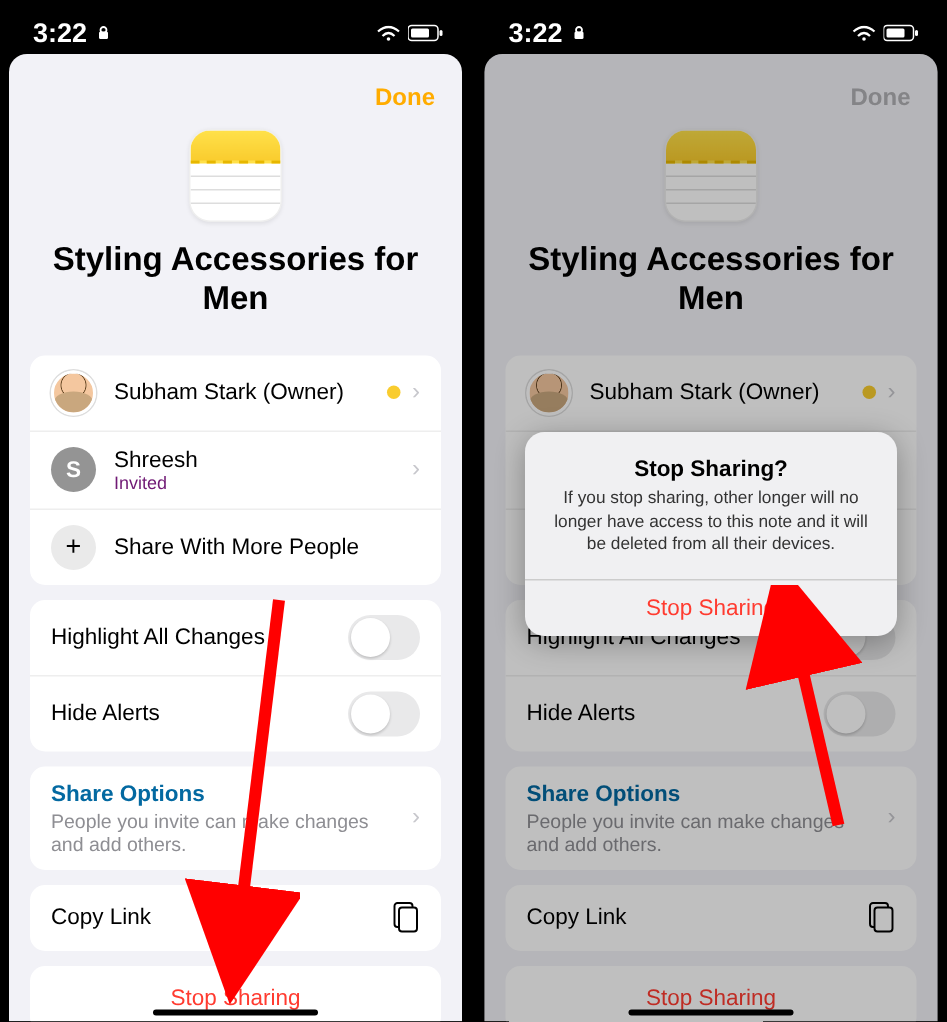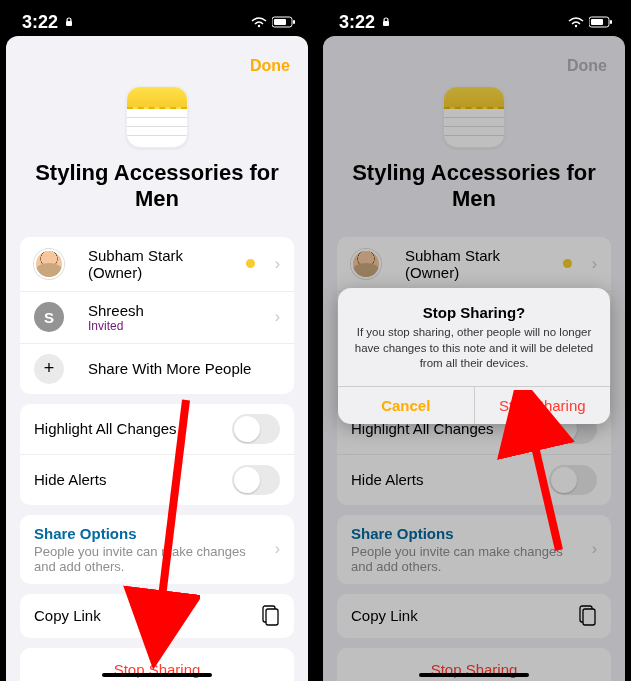--- a/index.html
+++ b/index.html
@@ -10,42 +10,42 @@
   .statusbar .right { display: flex; align-items: center; gap: 5px; }
   .sheet { position: absolute; top: 36px; left: 6px; right: 6px; bottom: 0; background: #f2f2f7; border-radius: 12px 12px 0 0; overflow: hidden; }
   .sheet-header { position: relative; height: 46px; display:flex; justify-content:flex-end; align-items:center; padding: 14px 18px 0 0; }
   .done { color: #ffac00; font-size: 16px; font-weight: 600; }
   .hero { display:flex; flex-direction:column; align-items:center; padding: 4px 20px 14px; }
   .notes-icon { width:62px; height:62px; border-radius:14px; background:#fff; border:1px solid #eee; overflow:hidden; position:relative; box-shadow:0 1px 3px rgba(0,0,0,0.08); }
   .notes-icon .top { height:22px; background:linear-gradient(#ffe14a,#f9cc2e); border-bottom: 2px dashed #e7b700; }
   .notes-icon .line { height:1px; background:#ddd; margin-top:8px; }
   .title { text-align:center; font-size:22px; font-weight:700; color:#000; margin-top:12px; line-height:1.2; }
   .group { margin: 10px 14px; background:#fff; border-radius:10px; overflow:hidden; }
-  .row { display:flex; align-items:center; padding: 10px 14px; min-height:44px; position:relative;gap:12px; }
+  .row { display:flex; align-items:center; padding: 10px 14px; min-height:44px; position:relative; }
   .row + .row { border-top:1px solid #eee; }
   .avatar { width:30px; height:30px; border-radius:50%; margin-right:12px; flex-shrink:0; }
   .avatar.photo { background: radial-gradient(circle at 50% 30%, #f4c79f 35%, #5a3c1a 37%, #f4c79f 40%); border:2px solid #fff; box-shadow:0 0 0 1px #ddd; position:relative; overflow:hidden; }
   .avatar.photo::after { content:''; position:absolute; left:0; right:0; bottom:0; height:14px; background:#c9a77e; border-radius:50% 50% 0 0; }
   .avatar.initial { background:#949494; color:#fff; display:flex; align-items:center; justify-content:center; font-weight:600; font-size:15px; }
   .plus-circle { width:30px; height:30px; border-radius:50%; background:#eaeaea; display:flex; align-items:center; justify-content:center; margin-right:12px; font-size:18px; font-weight:400; color:#000; }
   .row .label { flex:1; font-size:15px; color:#000; }
   .row .sublabel { font-size:12px; color:#701a75; display:block; }
   .chevron { color:#c7c7cc; font-size:16px; margin-left:8px; }
   .dot-yellow { width:9px; height:9px; border-radius:50%; background:#f9cc2e; margin-left:auto; }
   .toggle { width:48px; height:30px; border-radius:15px; background:#e9e9ea; position:relative; }
   .toggle::after { content:''; position:absolute; width:26px; height:26px; border-radius:50%; background:#fff; top:2px; left:2px; box-shadow:0 1px 2px rgba(0,0,0,0.2); }
   .row.simple { justify-content:center; }
   .share-opts .heading { font-size:15px; font-weight:600; color:#0369a1; }
   .share-opts .desc { font-size:13px; color:#8e8e93; margin-top:2px; }
   .copy { justify-content:space-between; }
   .copy-icon { width:20px; height:22px; position:relative; }
   .stop { justify-content:center; color:#ff3b30; font-size:15px; }
   .homebar { position:absolute; bottom:4px; left:50%; transform:translateX(-50%); width:110px; height:4px; background:#000; border-radius:3px; }
   .dimmer { position:absolute; top:36px; left:6px; right:6px; bottom:0; background:rgba(0,0,0,0.25); border-radius:12px 12px 0 0; }
-  .alert { position:absolute; top:288px; left:50%; transform:translateX(-50%); width:272px; background:#f0f0f2; border-radius:13px; overflow:hidden; box-shadow:0 4px 20px rgba(0,0,0,0.3); }
+  .alert { position:absolute; top:288px; left:50%; transform:translateX(-50%); width:248px; background:#f0f0f2; border-radius:13px; overflow:hidden; box-shadow:0 4px 20px rgba(0,0,0,0.3); }
   .alert .body { padding: 16px 14px 14px; text-align:center; }
   .alert .atitle { font-size:15px; font-weight:600; margin-bottom:4px; }
   .alert .amsg { font-size:11.5px; color:#333; line-height:1.35; }
   .alert .btns { display:flex; border-top:0.5px solid #ccc; }
   .alert .btn { flex:1; text-align:center; padding:10px 0; font-size:15px; }
   .alert .btn.cancel { color:#ffac00; font-weight:600; border-right:0.5px solid #ccc; }
   .alert .btn.confirm { color:#ff3b30; }
   .arrow { position:absolute; pointer-events:none; }
   .done.dim { color:#b0b0b4; }
 </style>
@@ -253,24 +253,23 @@
       </div>
 
     <div class="homebar"></div>
   </div>
 
   <div class="dimmer"></div>
 
   <div class="alert">
     <div class="body">
       <div class="atitle">Stop Sharing?</div>
-      <div class="amsg">If you stop sharing, other people will no longer have changes to this note and it will be deleted from all their devices.</div>
+      <div class="amsg">If you stop sharing, other longer will no longer have access to this note and it will be deleted from all their devices.</div>
     </div>
     <div class="btns">
-      <div class="btn cancel">Cancel</div>
       <div class="btn confirm">Stop Sharing</div>
     </div>
   </div>
 
   <svg class="arrow" style="top:390px; left:180px;" width="90" height="180">
     <defs>
         <marker id="ah2" markerWidth="10" markerHeight="10" refX="5" refY="5" orient="auto">
           <path d="M0,0 L10,5 L0,10 Z" fill="#ff0000"></path>
         </marker>
       </defs>

